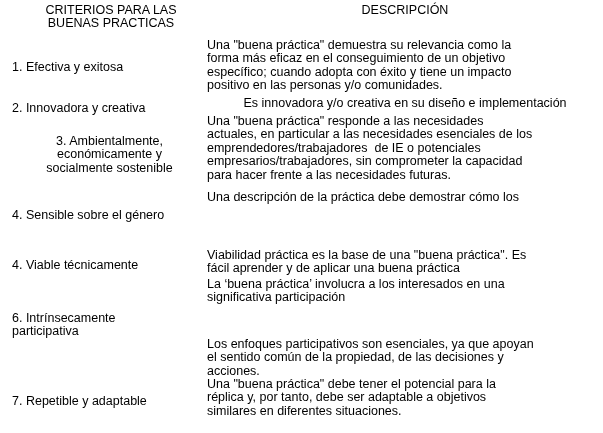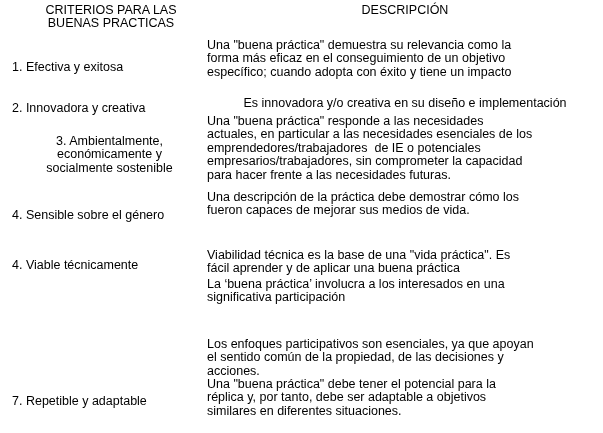--- a/index.html
+++ b/index.html
@@ -48,45 +48,49 @@
       <div class="line">3. Ambientalmente,</div>
       <div class="line">económicamente y</div>
       <div class="line">socialmente sostenible</div>
     </div>
   <div class="abs col-left-item" style="top:209px;">
       <div class="line">4. Sensible sobre el género</div>
     </div>
   <div class="abs col-left-item" style="top:259px;">
       <div class="line">4. Viable técnicamente</div>
     </div>
+  <div class="abs col-left-item" style="top:312px;">
+      <div class="line">6. Intrínsecamente</div>
+      <div class="line">participativa</div>
+    </div>
   <div class="abs col-left-item" style="top:395px;">
       <div class="line">7. Repetible y adaptable</div>
     </div>
 
   <div class="abs col-right-item" style="top:39px;">
       <div class="line">Una "buena práctica" demuestra su relevancia como la</div>
       <div class="line">forma más eficaz en el conseguimiento de un objetivo</div>
       <div class="line">específico; cuando adopta con éxito y tiene un impacto</div>
+      <div class="line">positivo en las personas y/o comunidades.</div>
     </div>
   <div class="abs col-right-item" style="top:97px;text-align:center;">
       <div class="line">Es innovadora y/o creativa en su diseño e implementación</div>
     </div>
   <div class="abs col-right-item" style="top:115px;">
       <div class="line">Una "buena práctica" responde a las necesidades</div>
       <div class="line">actuales, en particular a las necesidades esenciales de los</div>
       <div class="line">emprendedores/trabajadores  de IE o potenciales</div>
       <div class="line">empresarios/trabajadores, sin comprometer la capacidad</div>
       <div class="line">para hacer frente a las necesidades futuras.</div>
     </div>
   <div class="abs col-right-item" style="top:191px;">
       <div class="line">Una descripción de la práctica debe demostrar cómo los</div>
-      <div class="line">fueron capaces de mejorar sus medios de vida.</div>
     </div>
   <div class="abs col-right-item" style="top:249px;">
-      <div class="line">Viabilidad técnica es la base de una "vida práctica". Es</div>
+      <div class="line">Viabilidad práctica es la base de una "buena práctica". Es</div>
       <div class="line">fácil aprender y de aplicar una buena práctica</div>
     </div>
   <div class="abs col-right-item" style="top:278px;">
       <div class="line">La ‘buena práctica’ involucra a los interesados en una</div>
       <div class="line">significativa participación</div>
     </div>
   <div class="abs col-right-item" style="top:338px;">
       <div class="line">Los enfoques participativos son esenciales, ya que apoyan</div>
       <div class="line">el sentido común de la propiedad, de las decisiones y</div>
       <div class="line">acciones.</div>

